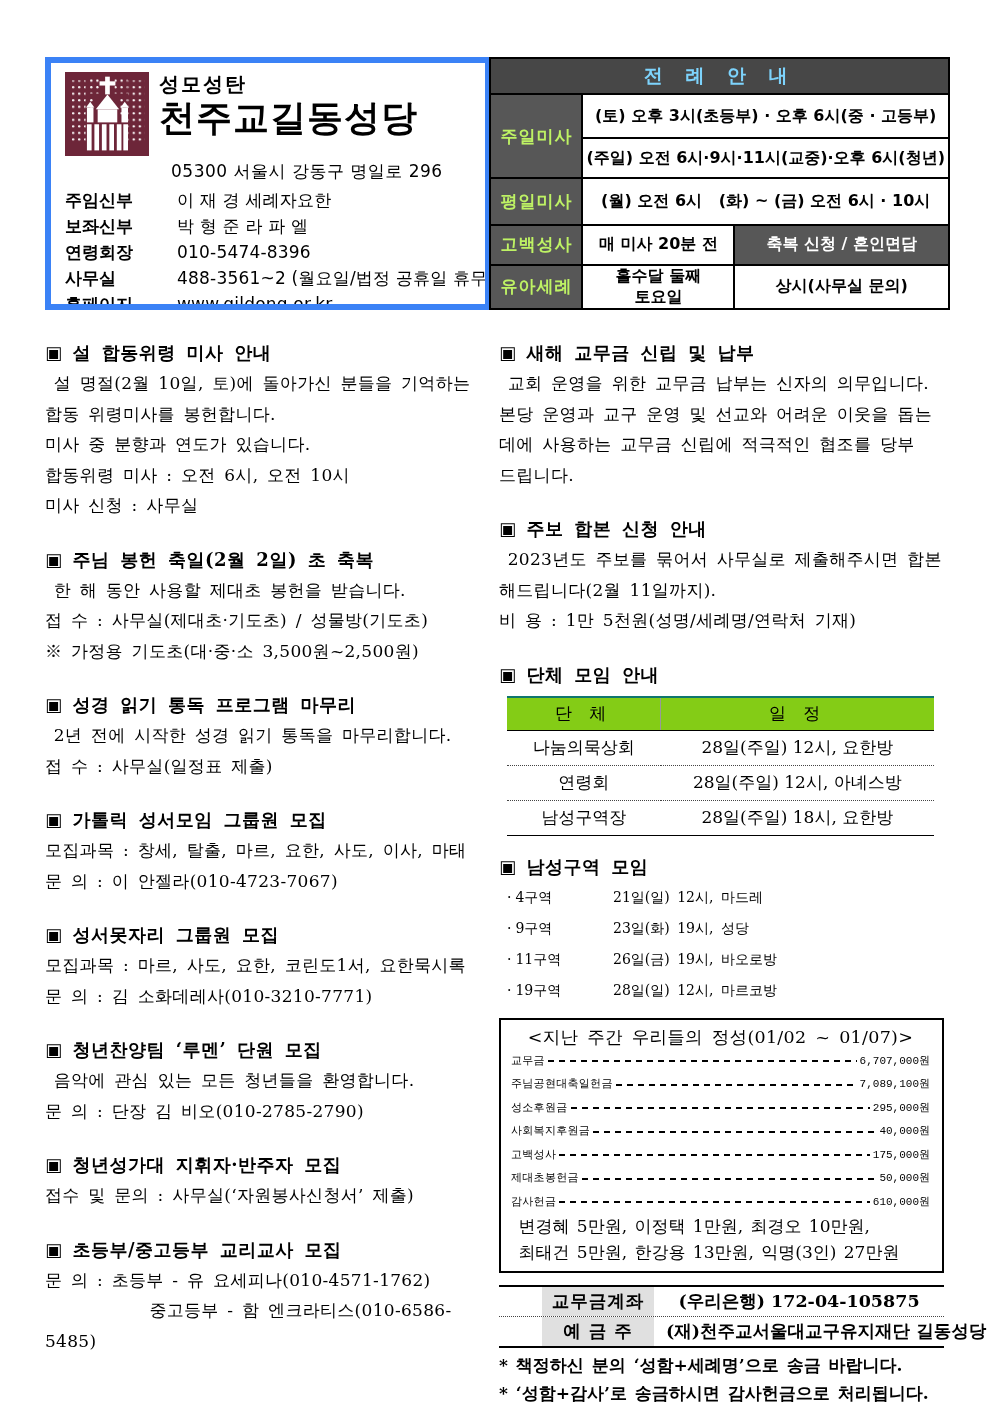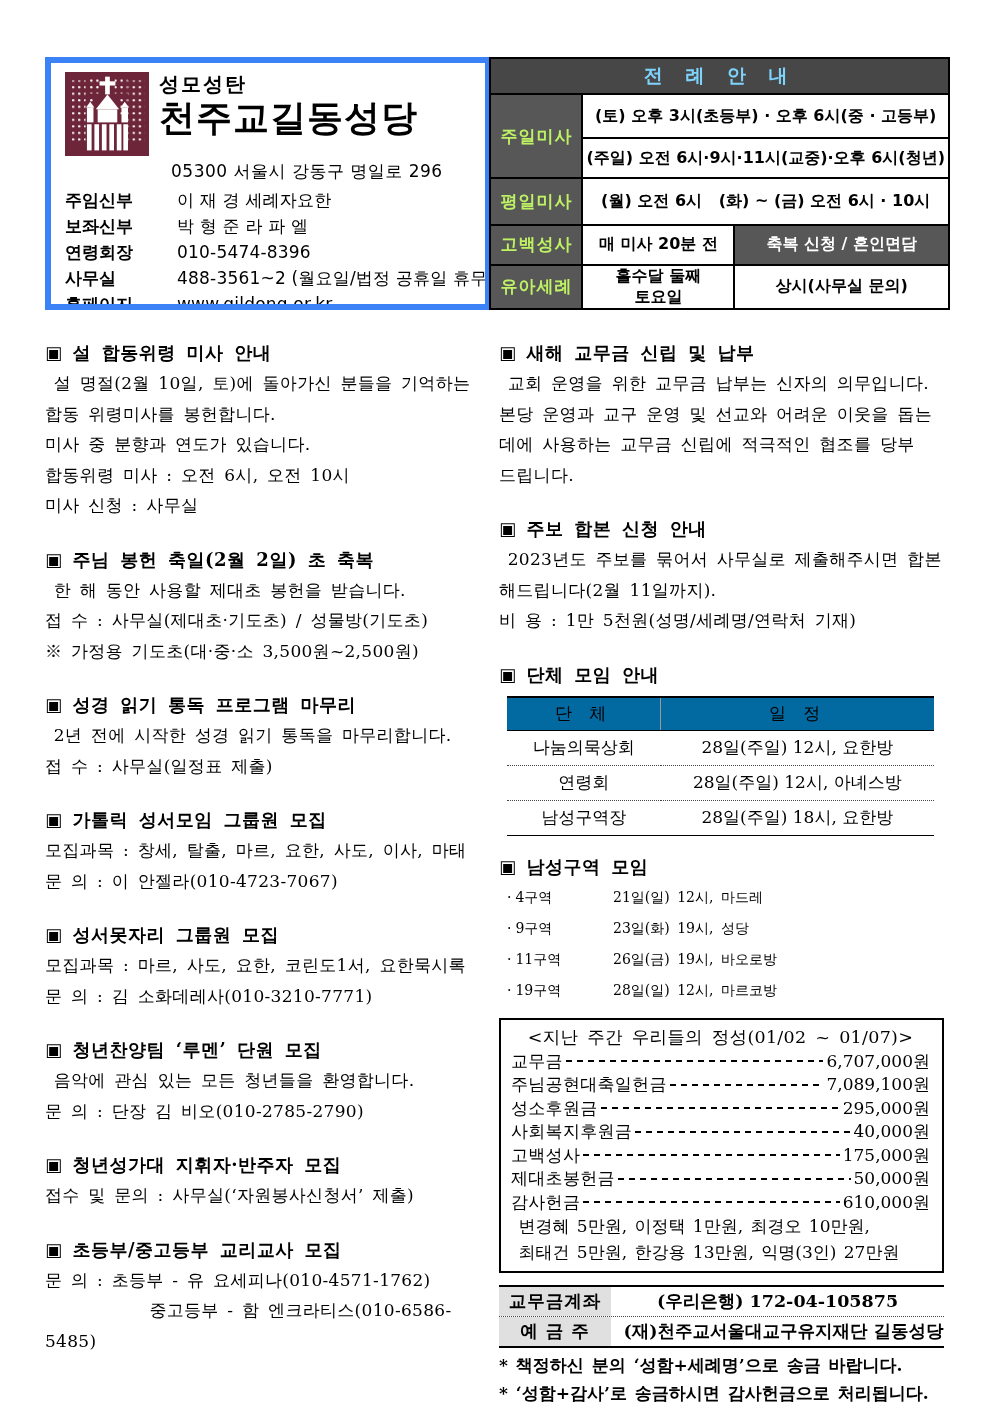--- a/index.html
+++ b/index.html
@@ -38,49 +38,49 @@
   .col-right{flex:1;margin-left:18px;}
 
   .sec{margin-bottom:24px;}
   .sec-title{font-size:18px;font-weight:bold;line-height:30px;letter-spacing:.5px;word-spacing:4px;}
   .sec-title .marker{margin-right:10px;}
   .sec-line{font-size:17px;line-height:30.5px;white-space:pre-wrap;
             letter-spacing:.3px;word-spacing:3px;}
 
   
   .group-table{width:427px;margin:6px 0 0 8px;border-collapse:collapse;font-size:17px;}
-  .group-table th{background:#0369a1;border-top:2px solid #000000;border-bottom:1.5px solid #000;
+  .group-table th{background:#84cc16;border-top:2px solid #0f766e;border-bottom:1.5px solid #000;
                   font-weight:normal;letter-spacing:6px;height:30px;}
   .group-table th:first-child{width:36%;border-right:1px solid #999;}
   .group-table td{text-align:center;height:32px;border-bottom:1px dotted #444;}
   .group-table tr:last-child td{border-bottom:1.5px solid #000;}
 
   
   .mens-row{display:flex;font-size:14px;line-height:31px;margin-left:8px;word-spacing:3px;}
   .mens-name{width:106px;flex:0 0 106px;}
   .mens-row .bullet{margin-right:4px;}
 
   
   .report-box{box-sizing:border-box;width:445px;border:2px solid #000;
               padding:5px 12px 6px 10px;margin-top:12px;}
   .report-title{text-align:center;font-size:17.5px;line-height:25px;letter-spacing:.3px;word-spacing:3px;}
-  .report-row{display:flex;align-items:center;font-size:17px;line-height:23.5px;}
+  .report-row{display:flex;align-items:center;font-size:11px;line-height:23.5px;font-family:Liberation Mono, monospace;}
   .report-label{white-space:nowrap;letter-spacing:.3px;}
   .dots{flex:1;height:1.8px;margin:0 3px;
         background:repeating-linear-gradient(90deg,#000 0 6px,transparent 6px 11px);}
   .report-amount{white-space:nowrap;}
   .report-detail{font-size:17px;line-height:25.5px;white-space:pre-wrap;word-spacing:2px;}
 
   
   .acct{margin-top:12px;width:445px;font-weight:bold;}
   .acct-row{display:flex;font-size:17.5px;line-height:29px;}
   .acct-row.first{border-top:2px solid #000;border-bottom:1px dotted #444;}
   .acct-row.second{border-bottom:2px solid #000;gap:12px;}
   .acct-label{width:112px;flex:0 0 112px;background:#e0e0e0;text-align:center;
-              letter-spacing:1px;}
+              letter-spacing:1px;margin-left:43px;}
   .acct-value{flex:1;text-align:center;white-space:nowrap;}
   .acct-notes{border-bottom:2px solid #000;padding:3px 0 7px;}
   .acct-note{font-size:17px;line-height:28px;white-space:pre-wrap;word-spacing:2px;}
 </style>
 </head>
 <body>
 
 <div class="page">
 
   <div class="header">

